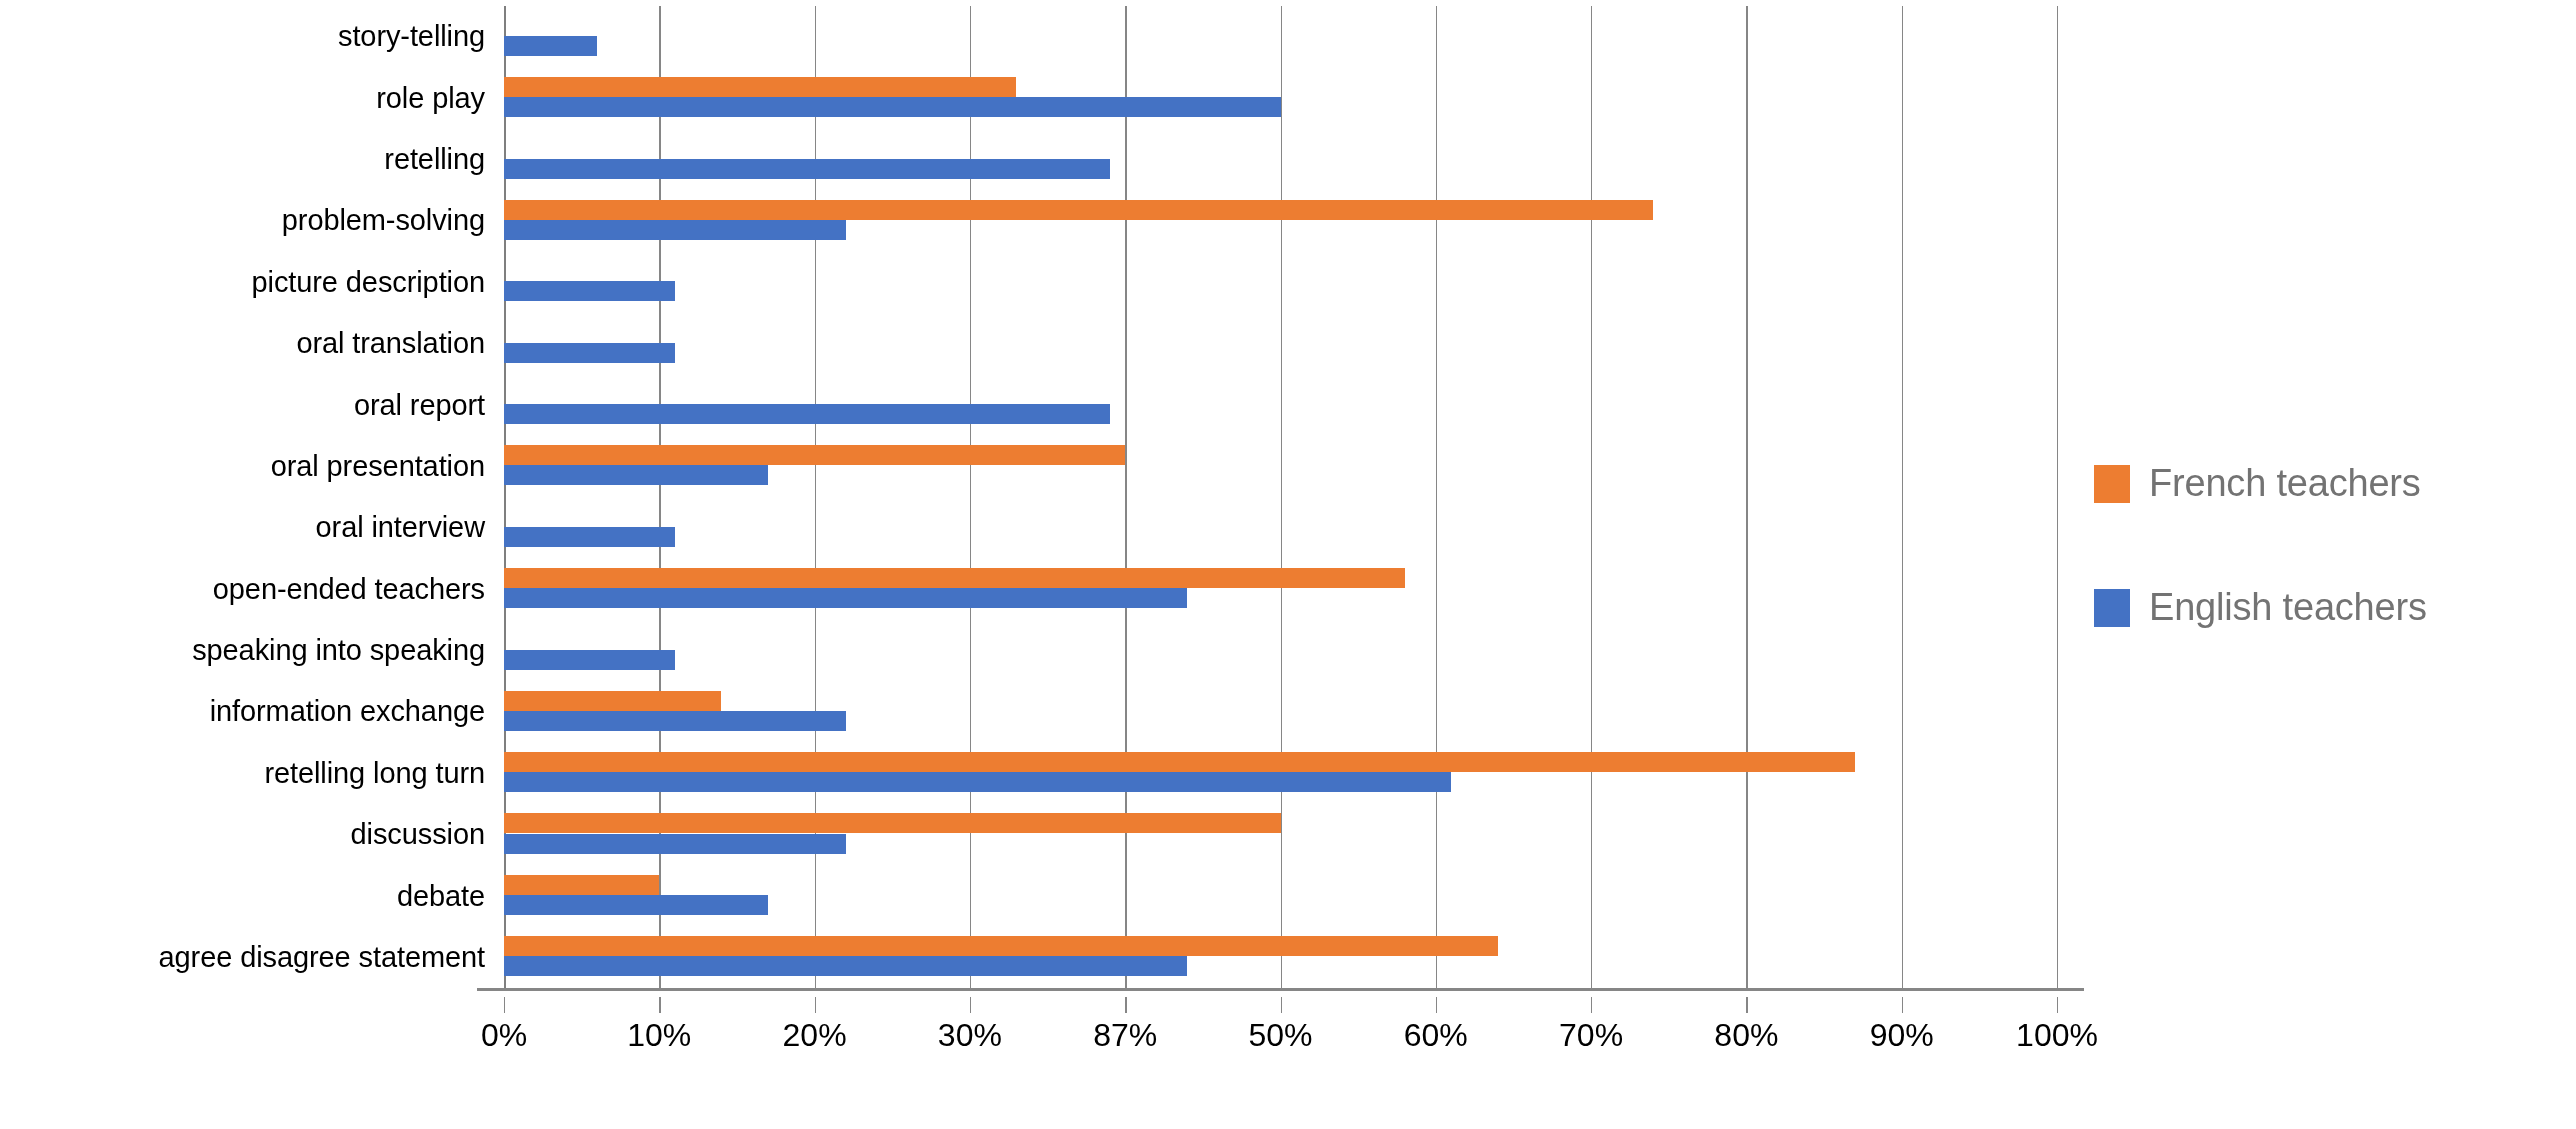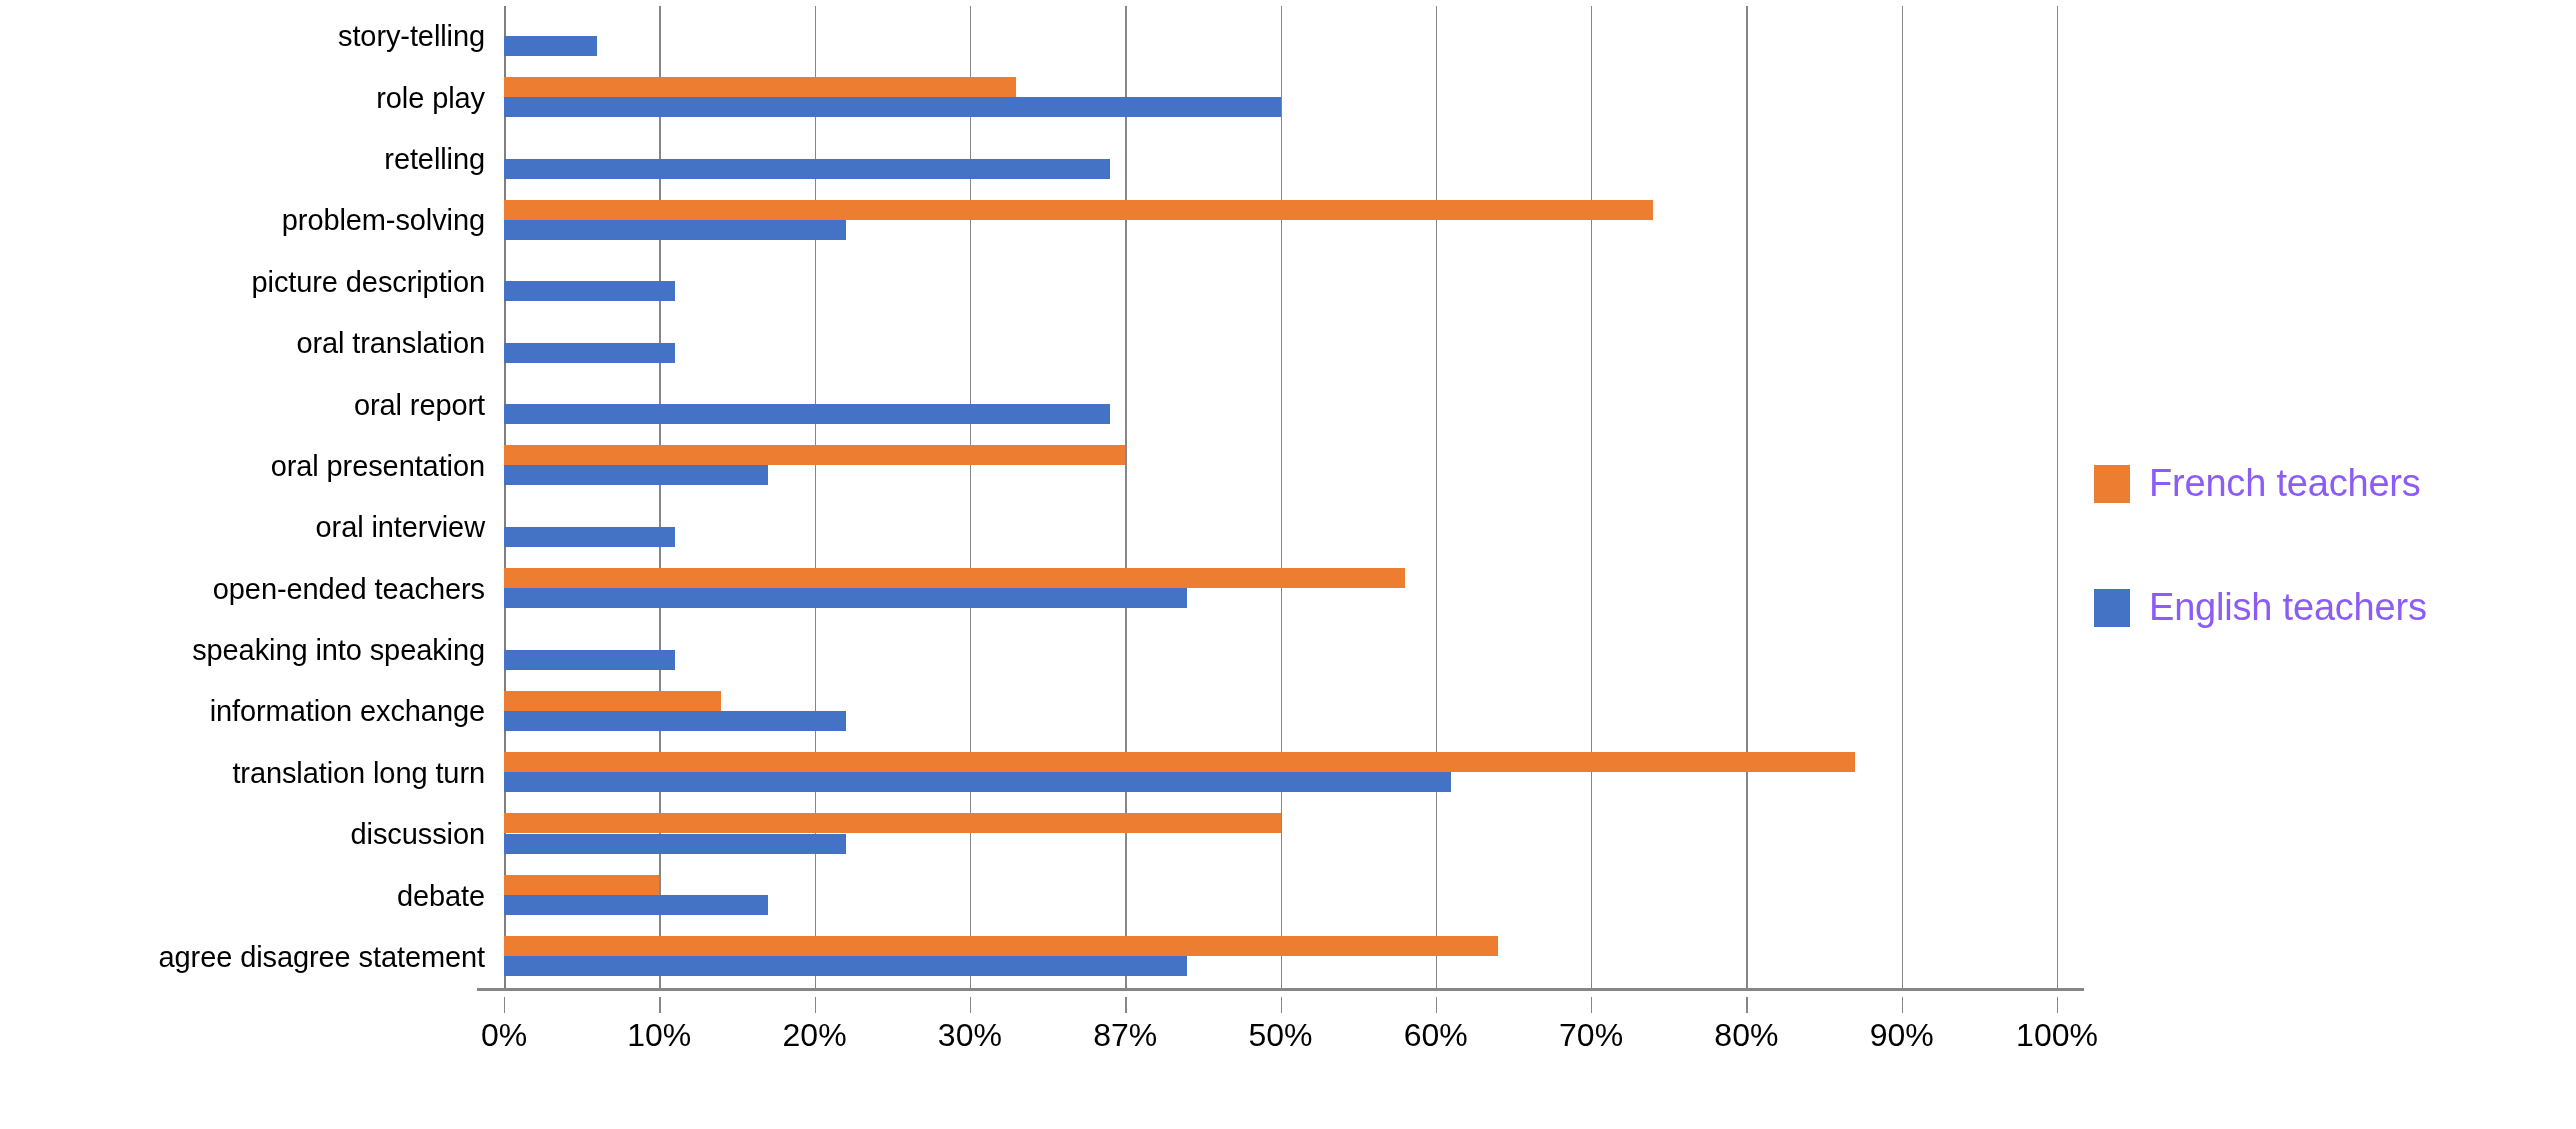--- a/index.html
+++ b/index.html
@@ -147,21 +147,21 @@
     margin-bottom: 81px;
   }
   .legend-swatch {
     width: 36px;
     height: 38px;
     flex: 0 0 auto;
     margin-right: 19px;
   }
   .legend-text {
     font-size: 38px;
-    color: #8b5cf6;
+    color: #737373;
     white-space: nowrap;
     letter-spacing: -0.2px;
   }
 </style>
 </head>
 <body>
 
 <div id="chart-root">
 
   <div class="cat-labels">
@@ -170,21 +170,21 @@
       <div class="cat-label">retelling</div>
       <div class="cat-label">problem-solving</div>
       <div class="cat-label">picture description</div>
       <div class="cat-label">oral translation</div>
       <div class="cat-label">oral report</div>
       <div class="cat-label">oral presentation</div>
       <div class="cat-label">oral interview</div>
       <div class="cat-label">open-ended teachers</div>
       <div class="cat-label">speaking into speaking</div>
       <div class="cat-label">information exchange</div>
-      <div class="cat-label">translation long turn</div>
+      <div class="cat-label">retelling long turn</div>
       <div class="cat-label">discussion</div>
       <div class="cat-label">debate</div>
       <div class="cat-label">agree disagree statement</div>
     </div>
 
   <div class="plot">
     <div class="gridlines">
         <div class="gridline axis-line" style="left: 0%;"></div>
         <div class="gridline" style="left: 10%;"></div>
         <div class="gridline" style="left: 20%;"></div>

